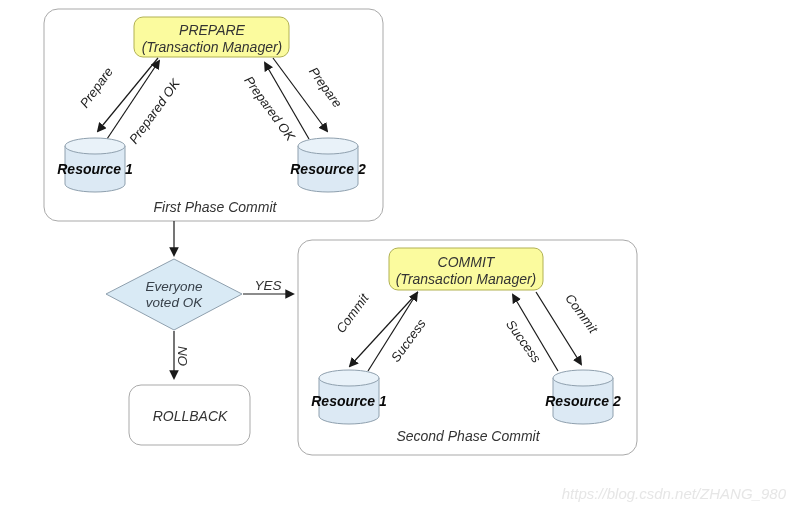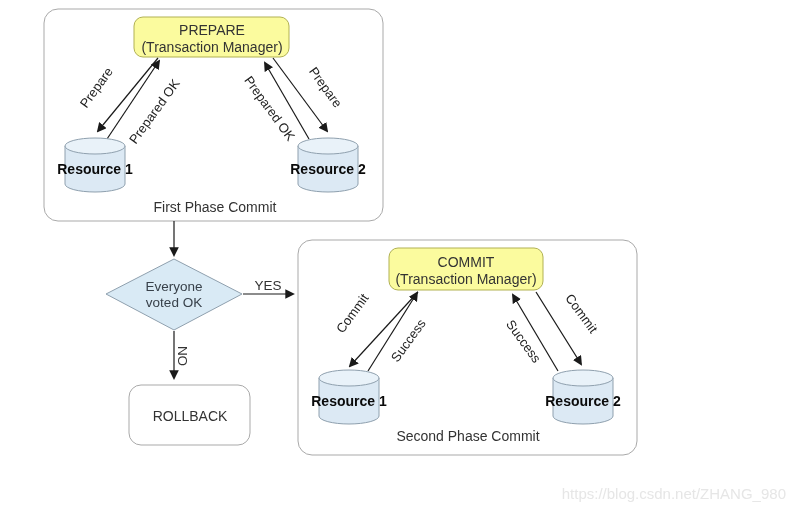--- a/index.html
+++ b/index.html
@@ -1,16 +1,16 @@
 <!DOCTYPE html>
 <html><head>
 <meta charset="utf-8">
 <style>
   html,body{margin:0;padding:0;background:#ffffff;}
-  .canvas-wrap{position:relative;width:791px;height:512px;background:#ffffff;overflow:hidden;}
+  .canvas-wrap{position:relative;width:791px;height:512px;background:#ffffff;overflow:hidden;font-style:italic;}
   svg text{font-family:"Liberation Sans", sans-serif;}
   .frame{fill:#ffffff;stroke:#a9a9a9;stroke-width:1;}
   .manager-box{stroke:#b1b153;stroke-width:1;}
   .cyl{stroke:#8fa0ae;stroke-width:1;}
   .diamond{stroke:#8fa0ae;stroke-width:1;}
   .arrow-line{stroke:#1a1a1a;stroke-width:1.2;fill:none;}
   .t-manager{font-size:14px;fill:#333333;text-anchor:middle;}
   .t-phase{font-size:14px;fill:#333333;text-anchor:middle;}
   .t-resource{font-size:14px;font-weight:bold;fill:#0a0a0a;text-anchor:middle;}
   .t-decision{font-size:13.5px;fill:#38414a;text-anchor:middle;}

